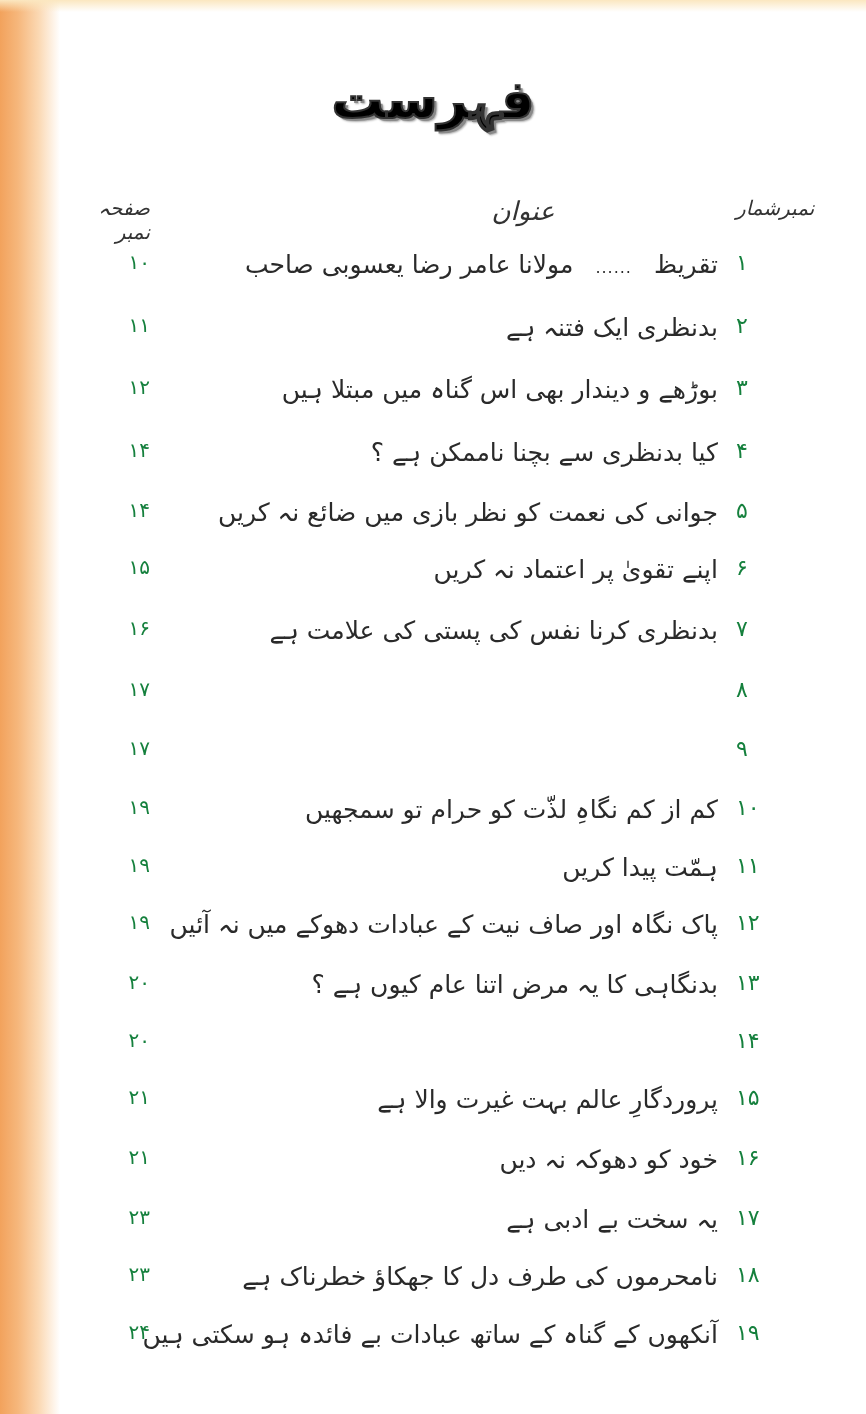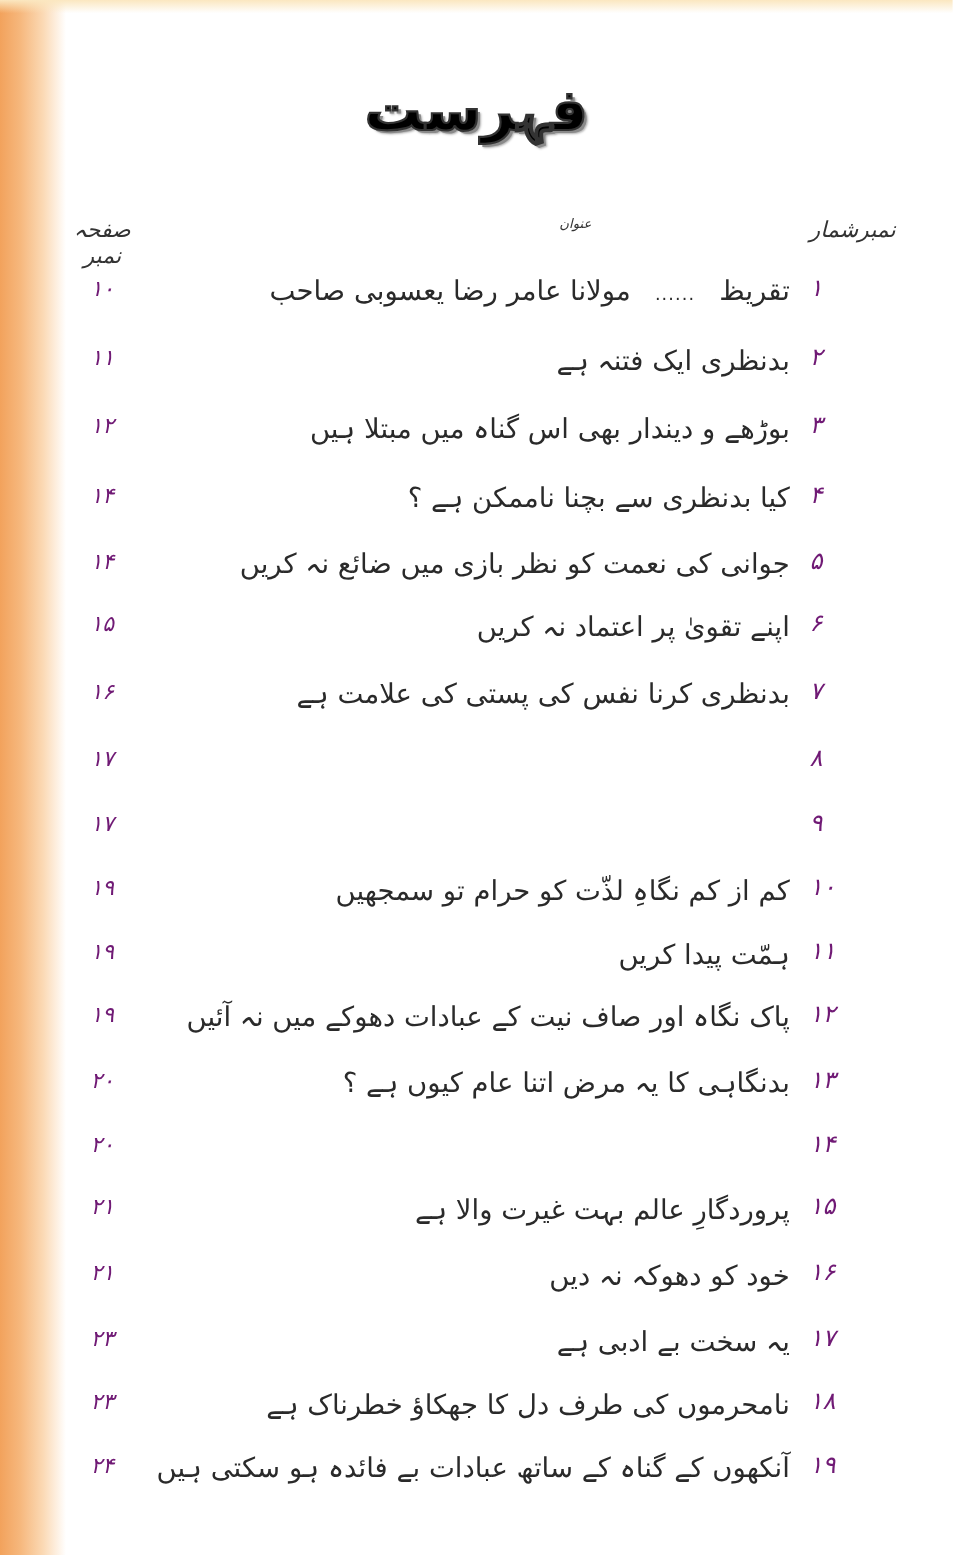--- a/index.html
+++ b/index.html
@@ -66,43 +66,42 @@
     .col-title {
       position: absolute;
       right: 148px;
       width: 500px;
       text-align: right;
       font-size: 25px;
       white-space: nowrap;
     }
     .col-page {
       position: absolute;
-      left: 48px;
+      left: 60px;
       width: 90px;
-      text-align: center;
+      text-align: right;
       font-size: 20px;
     }
     .header-row .col-serial,
     .header-row .col-page {
       font-size: 20px;
       font-style: italic;
       color: #333;
     }
     .header-row .col-title {
       right: 0;
       width: 686px;
       text-align: center;
-      font-size: 12px;
+      font-size: 26px;
       font-style: italic;
       color: #333;
       padding-left: 10px;
     }
     .row-num {
-      color: #701a75;
-      font-style: italic;
+      color: #15803d;
     }
     .dots {
       display: inline-block;
       margin: 0 22px;
       letter-spacing: 1px;
       font-size: 16px;
     }
   </style>
 </head>
 <body>

